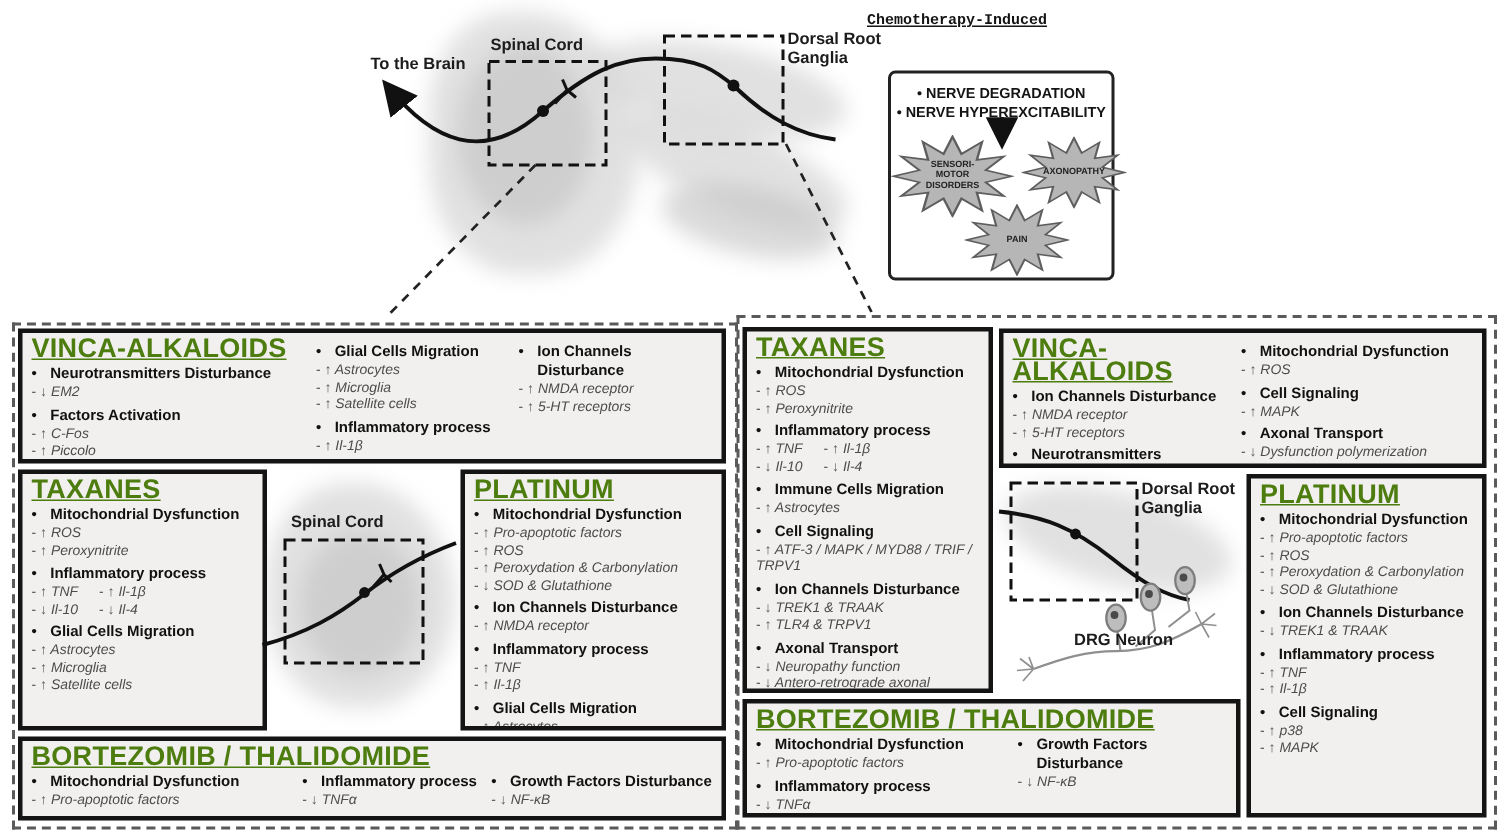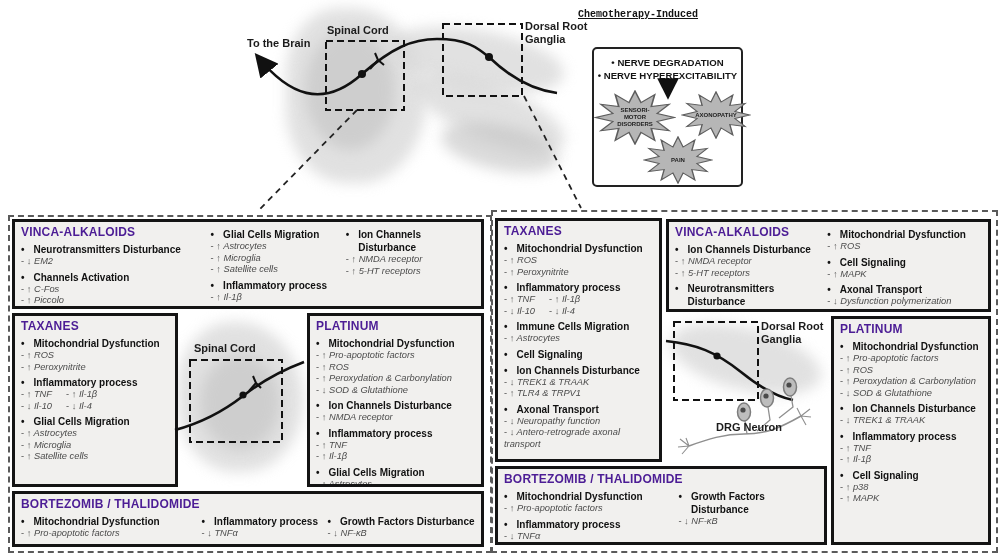--- a/index.html
+++ b/index.html
@@ -5,21 +5,21 @@
   html,body{margin:0;padding:0;background:#fff;}
   .stage{position:relative;width:999px;height:554px;overflow:hidden;background:#fff;
          font-family:"Liberation Sans",sans-serif;color:#141414;}
   
   .blob{position:absolute;background:#d7d7d7;border-radius:50%;filter:blur(7px);opacity:.75;z-index:0;}
   .blob.dark{background:#c2c2c2;opacity:.6;}
   
   .panel{position:absolute;border:2px dashed #5a5a5a;z-index:1;background:transparent;}
   .drug-box{position:absolute;border:3px solid #141414;background:#f1f0ee;padding:3px 6px 2px 6px;
             z-index:2;box-sizing:border-box;overflow:hidden;}
-  .box-title{font-weight:bold;font-size:12px;line-height:15px;letter-spacing:.2px;color:#4c1d95;}
+  .box-title{font-weight:bold;font-size:18px;line-height:15px;letter-spacing:.2px;color:#4d7c0f;text-decoration:underline;}
   .box-cols{display:flex;gap:8px;}
   .box-col{flex:1;min-width:0;}
   .sec-head{display:flex;gap:9px;font-weight:bold;font-size:10px;line-height:13px;margin-top:3px;color:#111;}
   .sec-head .blt{flex:0 0 auto;}
   .item-row{display:flex;gap:14px;}
   .item{font-size:9.3px;line-height:11.5px;color:#4c4c4c;white-space:normal;}
   .item .arr{font-weight:bold;color:#5a5a5a;}
   .item i{font-style:italic;}
   
   #lp-vinca .box-col:nth-child(1){flex:0 0 40%;}
@@ -97,21 +97,21 @@
           <div class="box-title">VINCA-ALKALOIDS</div>
           <div class="sec-head">
             <span class="blt">•</span>
             <span>Neurotransmitters Disturbance</span>
           </div>
           <div class="item-row">
             <span class="item">- <span class="arr">↓</span><i> EM2</i></span>
           </div>
           <div class="sec-head">
             <span class="blt">•</span>
-            <span>Channels Activation</span>
+            <span>Factors Activation</span>
           </div>
           <div class="item-row">
             <span class="item">- <span class="arr">↑</span><i> C-Fos</i></span>
           </div>
           <div class="item-row">
             <span class="item">- <span class="arr">↑</span><i> Piccolo</i></span>
           </div>
         </div>
         <div class="box-col">
           <div class="sec-head">
@@ -302,20 +302,23 @@
           <div class="sec-head">
             <span class="blt">•</span>
             <span>Immune Cells Migration</span>
           </div>
           <div class="item-row">
             <span class="item">- <span class="arr">↑</span><i> Astrocytes</i></span>
           </div>
           <div class="sec-head">
             <span class="blt">•</span>
             <span>Cell Signaling</span>
+          </div>
+          <div class="item-row">
+            <span class="item">- <span class="arr">↑</span><i> ATF-3 / MAPK / MYD88 / TRIF / TRPV1</i></span>
           </div>
           <div class="sec-head">
             <span class="blt">•</span>
             <span>Ion Channels Disturbance</span>
           </div>
           <div class="item-row">
             <span class="item">- <span class="arr">↓</span><i> TREK1 &amp; TRAAK</i></span>
           </div>
           <div class="item-row">
             <span class="item">- <span class="arr">↑</span><i> TLR4 &amp; TRPV1</i></span>

